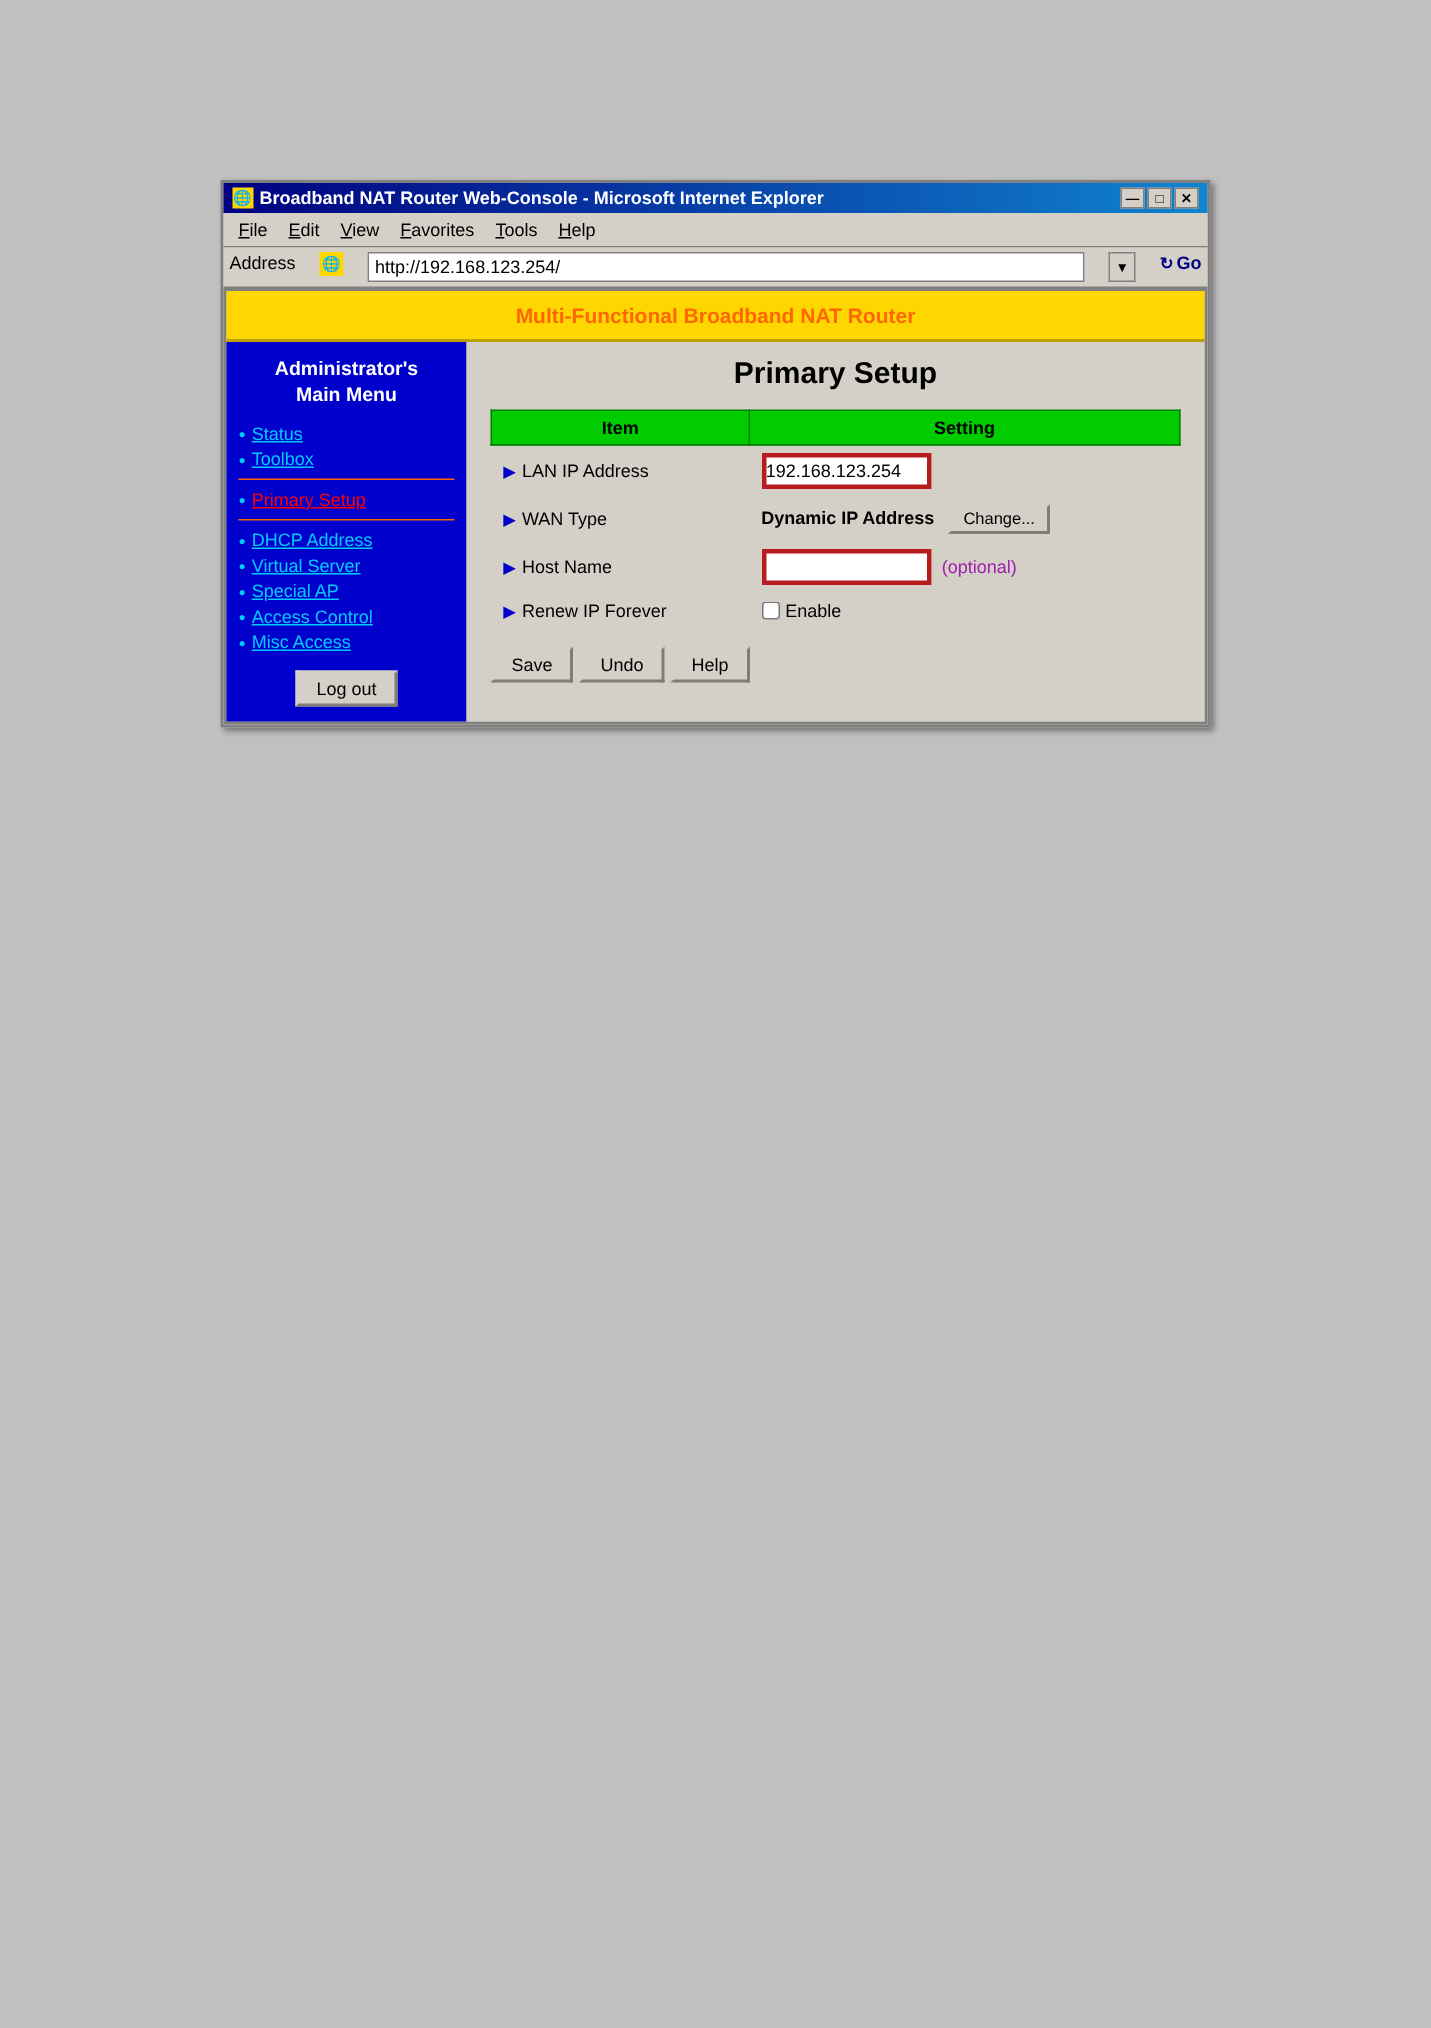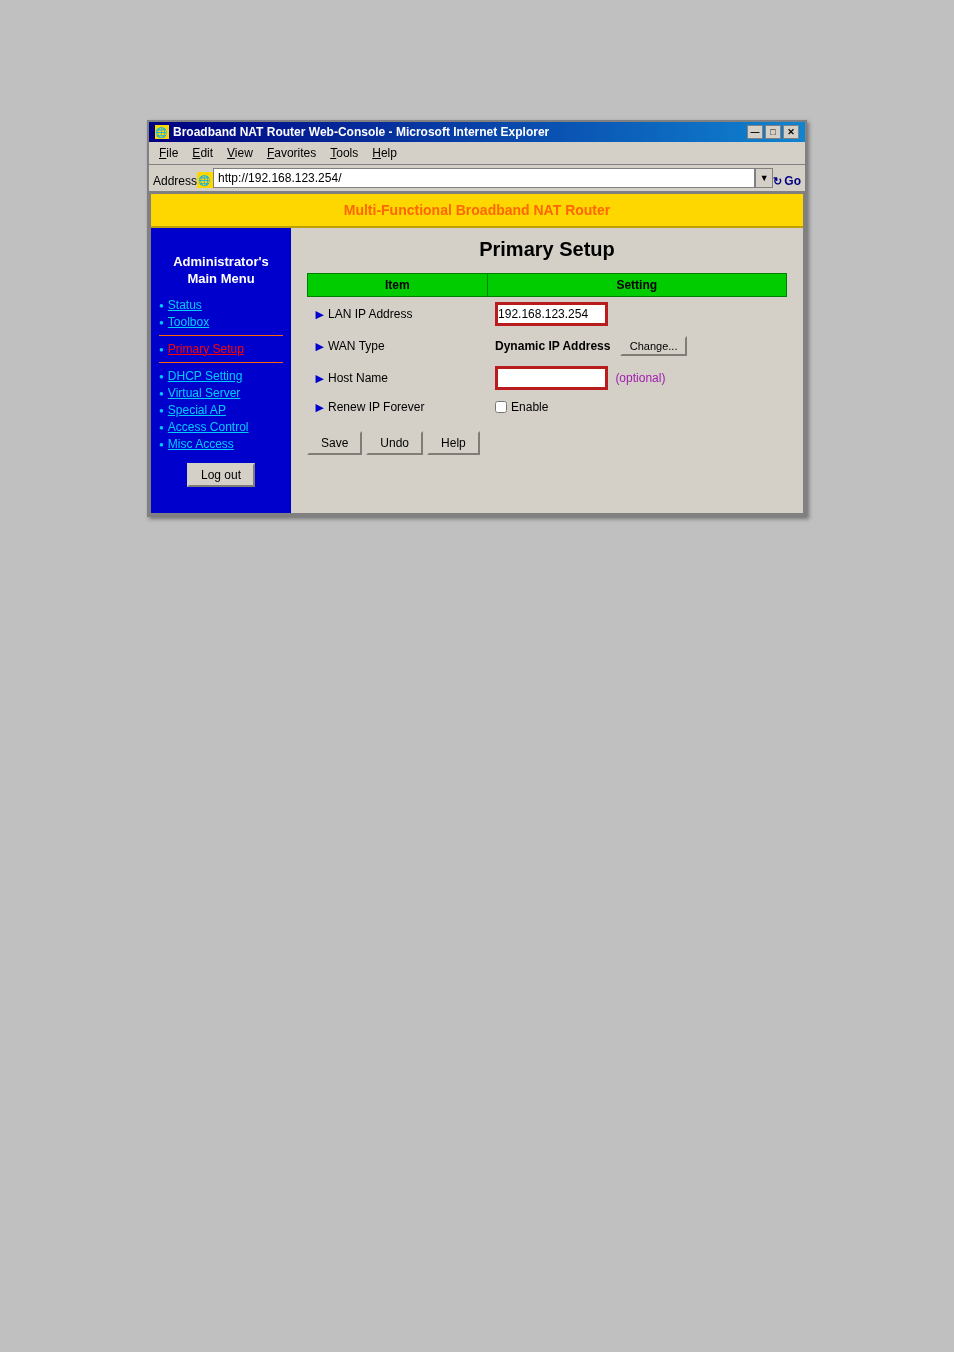--- a/index.html
+++ b/index.html
@@ -81,22 +81,22 @@
       color: #000;
     }
     .menu-underline { text-decoration: underline; }
 
     
     .address-bar {
       background: #d4d0c8;
       border-bottom: 1px solid #808080;
       padding: 3px 4px;
       display: flex;
-      align-items: flex-end;
-      gap: 0;
+      align-items: flex-start;
+      gap: 16px;
       font-size: 12px;
     }
     .address-label { font-size: 12px; }
     .address-icon {
       width: 16px;
       height: 16px;
       background: #ffd700;
       display: flex;
       align-items: center;
       justify-content: center;
@@ -151,22 +151,22 @@
 
     
     .router-main {
       display: flex;
       min-height: 250px;
     }
 
     
     .sidebar {
       background: #0000cc;
-      width: 140px;
-      padding: 26px 8px;
+      width: 160px;
+      padding: 10px 8px;
       color: white;
       flex-shrink: 0;
     }
     .sidebar-title {
       color: white;
       font-weight: bold;
       font-size: 13px;
       text-align: center;
       margin-bottom: 10px;
       line-height: 1.3;
@@ -375,21 +375,21 @@
         <ul class="sidebar-nav">
           <li>
             <span class="bullet">●</span>
             <a class="sidebar-link current-page">Primary Setup</a>
           </li>
         </ul>
         <div class="sidebar-divider"></div>
         <ul class="sidebar-nav">
           <li>
             <span class="bullet">●</span>
-            <a class="sidebar-link">DHCP Setting</a>
+            <a class="sidebar-link">DHCP Address</a>
           </li>
           <li>
             <span class="bullet">●</span>
             <a class="sidebar-link">Virtual Server</a>
           </li>
           <li>
             <span class="bullet">●</span>
             <a class="sidebar-link">Special AP</a>
           </li>
           <li>

